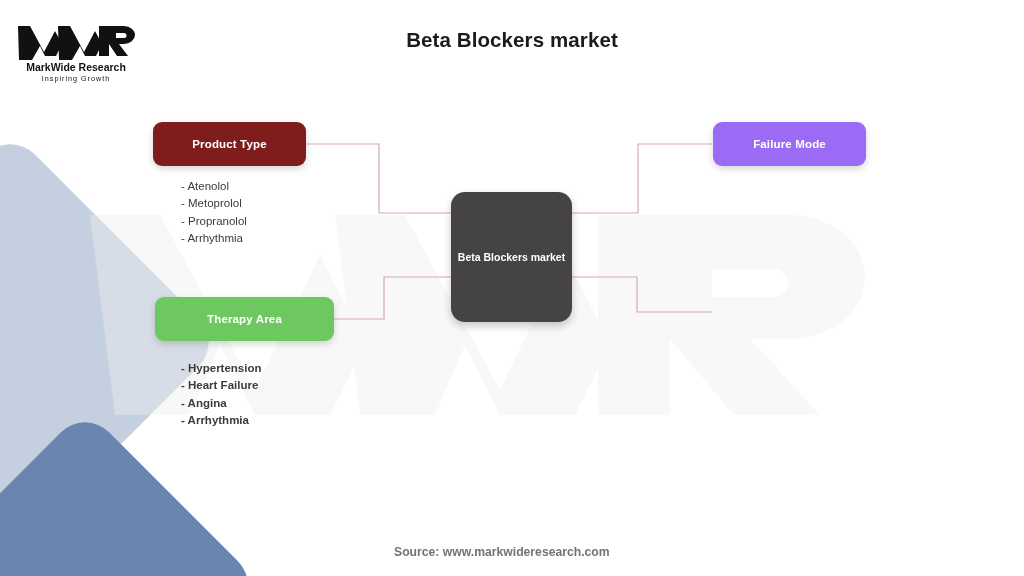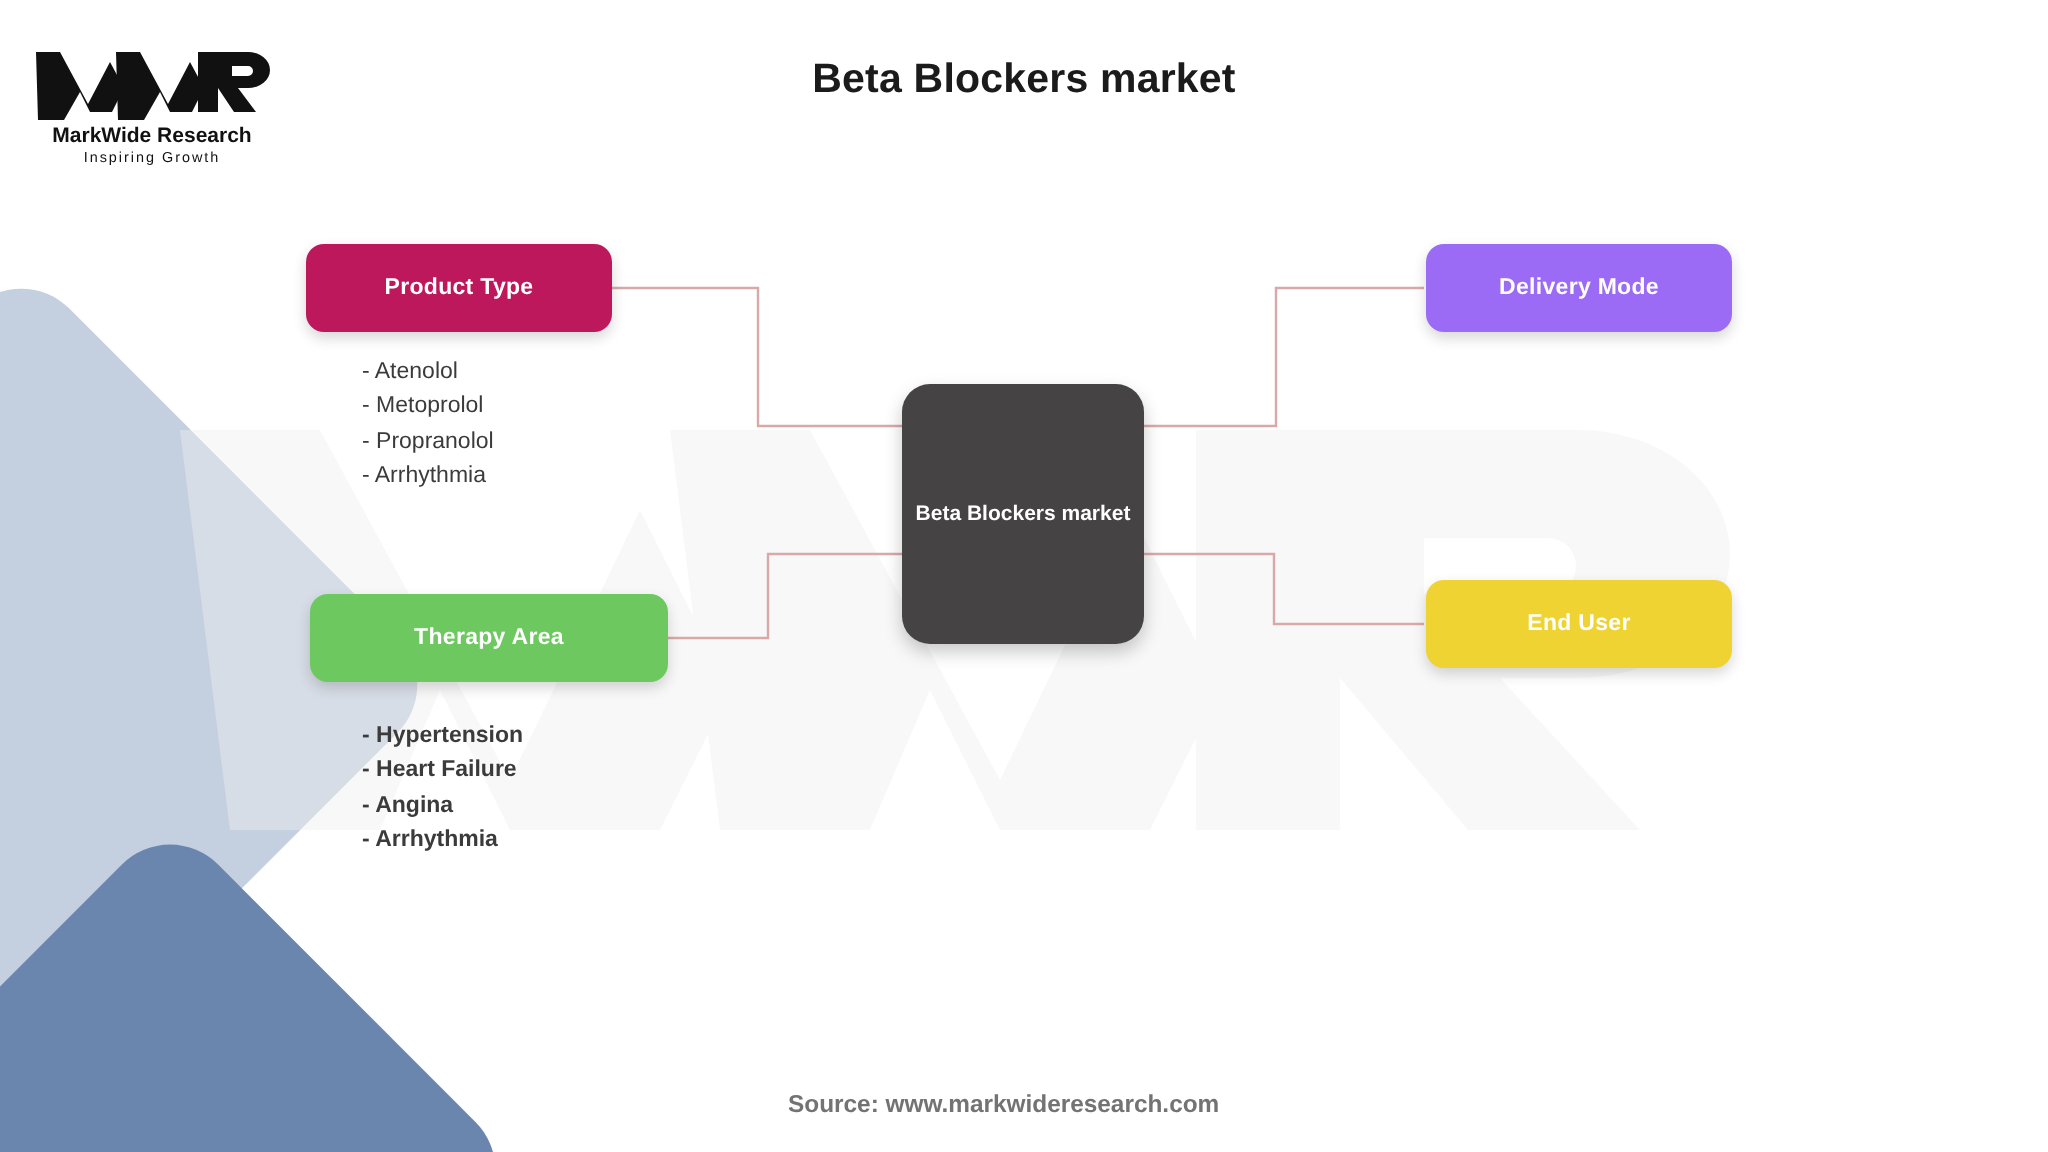--- a/index.html
+++ b/index.html
@@ -188,35 +188,32 @@
       <path d="M572,213 H638 V144 H712"></path>
       <path d="M314,319 H384 V277 H452"></path>
       <path d="M572,277 H637 V312 H712"></path>
     </g>
   </svg>
 
   <div class="center-node">
     <span>Beta Blockers market</span>
   </div>
 
-  <div class="node node-product" style="background:#be185d">
+  <div class="node node-product" style="background:#7f1d1d">
     <span>Product Type</span>
   </div>
 
   <div class="node node-delivery" style="background:#9b6bf5">
-    <span>Delivery Mode</span>
+    <span>Failure Mode</span>
   </div>
 
   <div class="node node-therapy" style="background:#6dc95f">
     <span>Therapy Area</span>
   </div>
 
-  <div class="node node-enduser" style="background:#efd333">
-    <span>End User</span>
-  </div>
 
   <div class="item-list list-product">
     <div>- Atenolol</div>
     <div>- Metoprolol</div>
     <div>- Propranolol</div>
     <div>- Arrhythmia</div>
   </div>
 
 
   <div class="item-list list-therapy">

